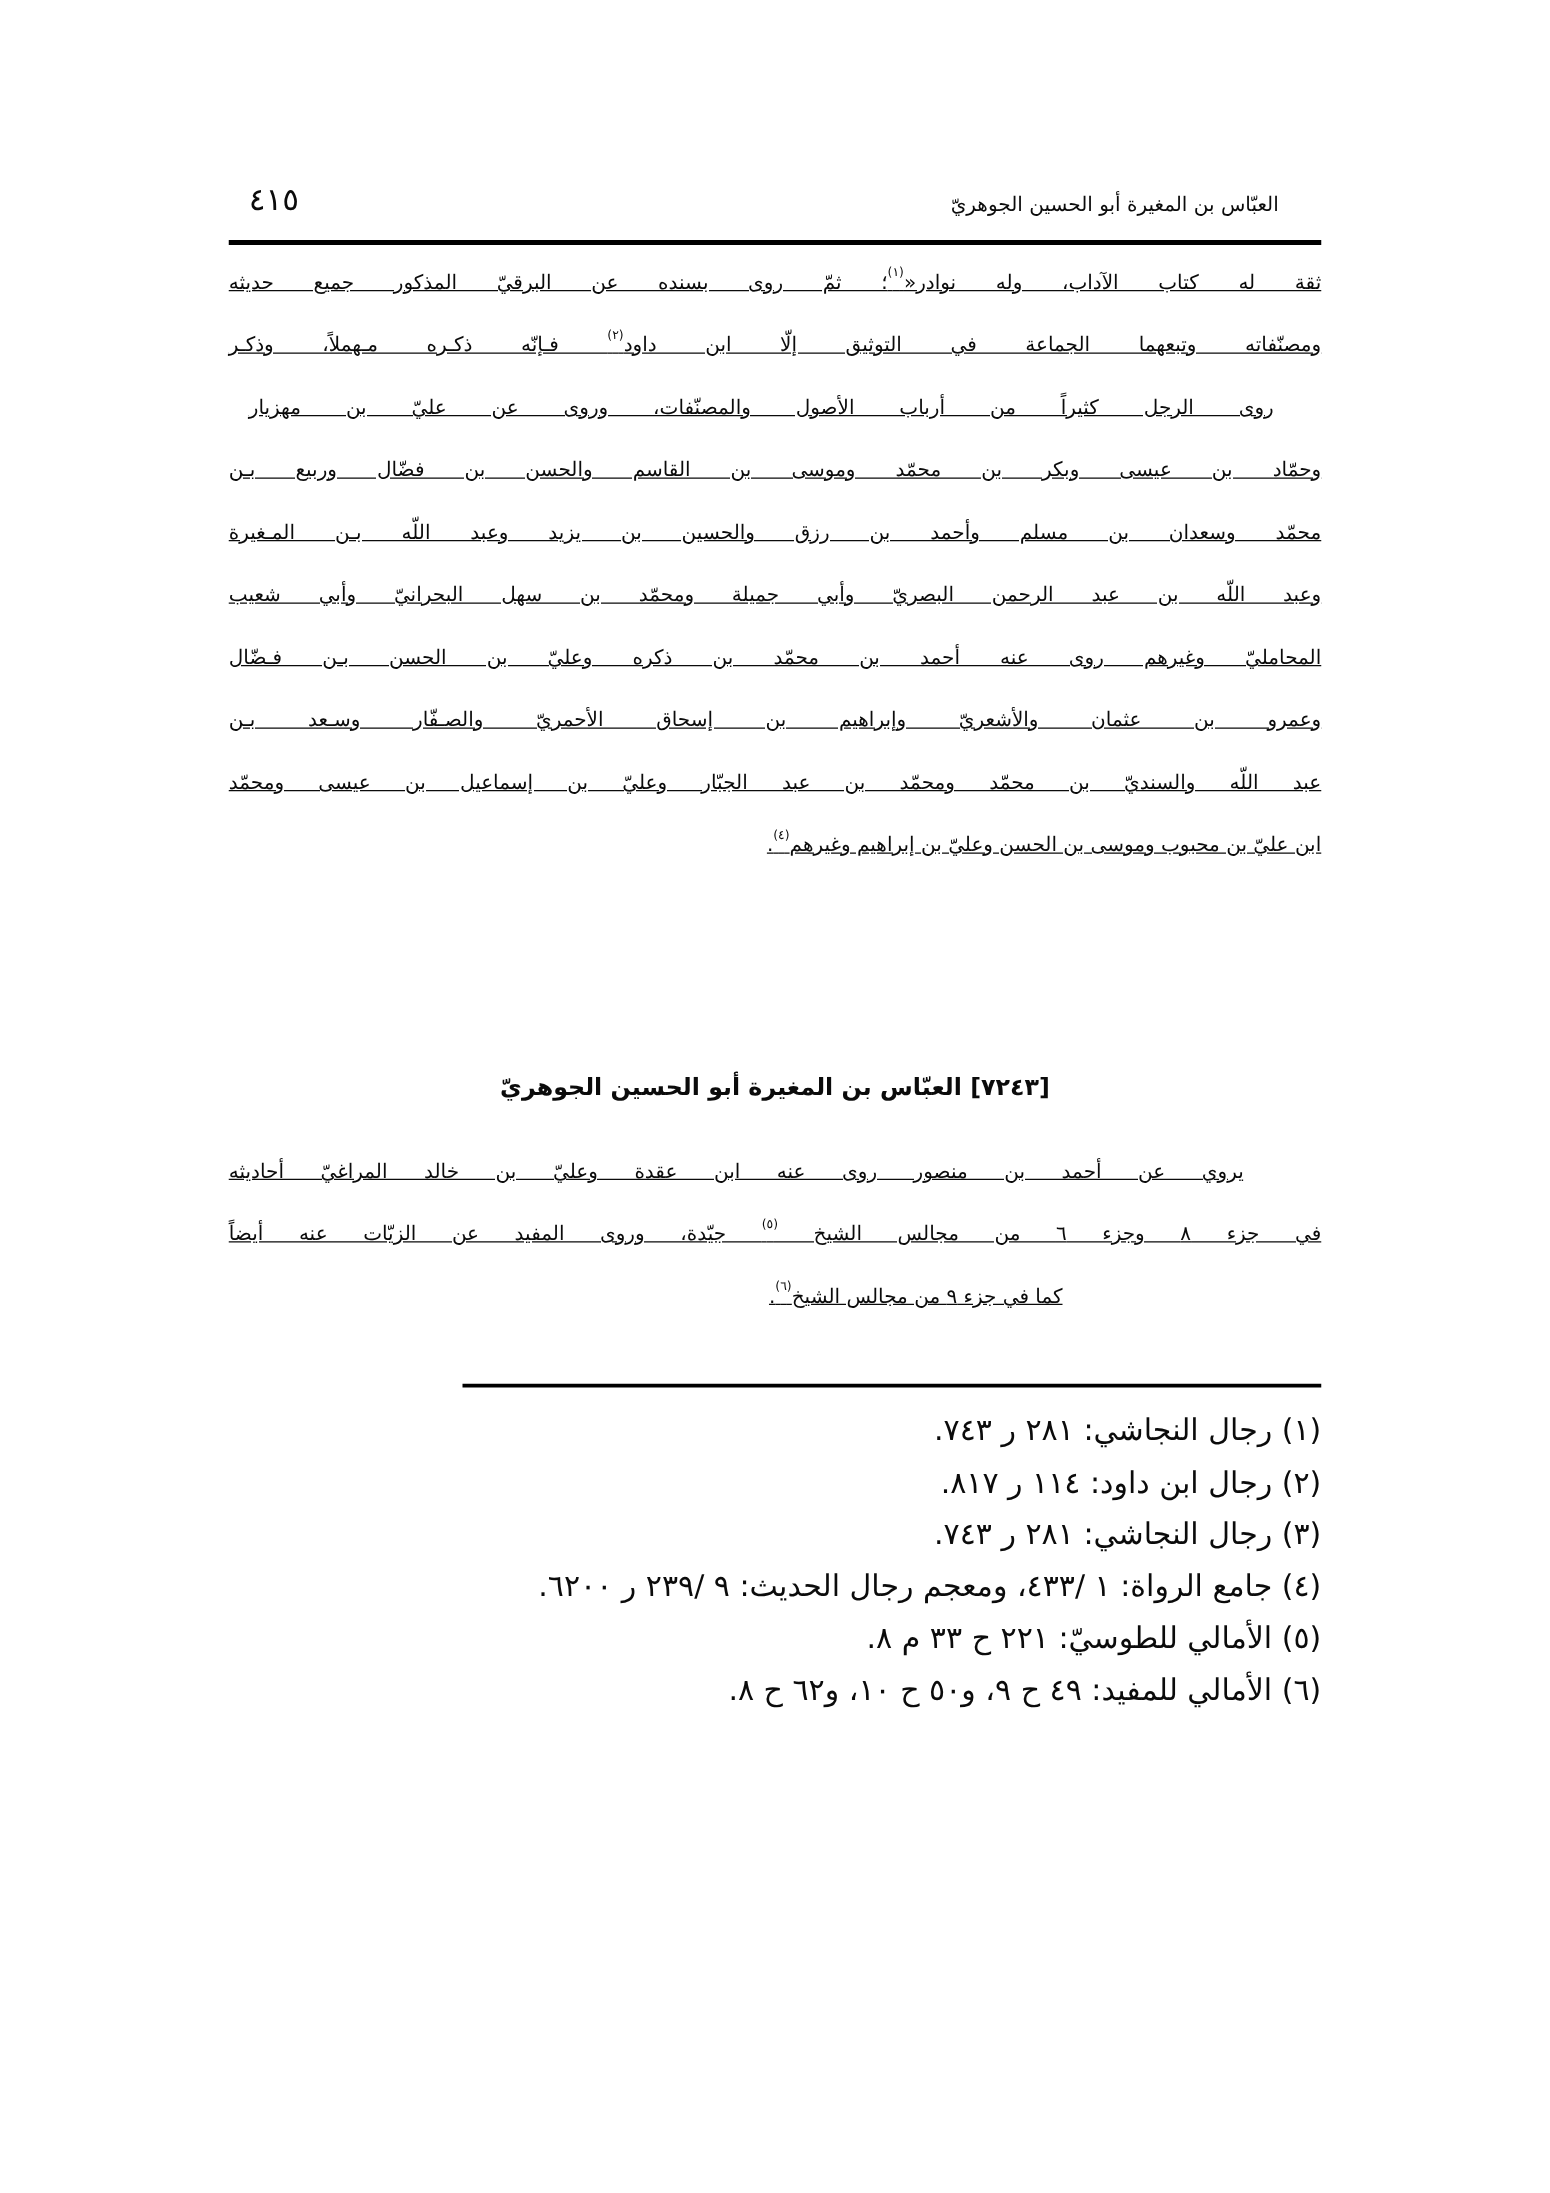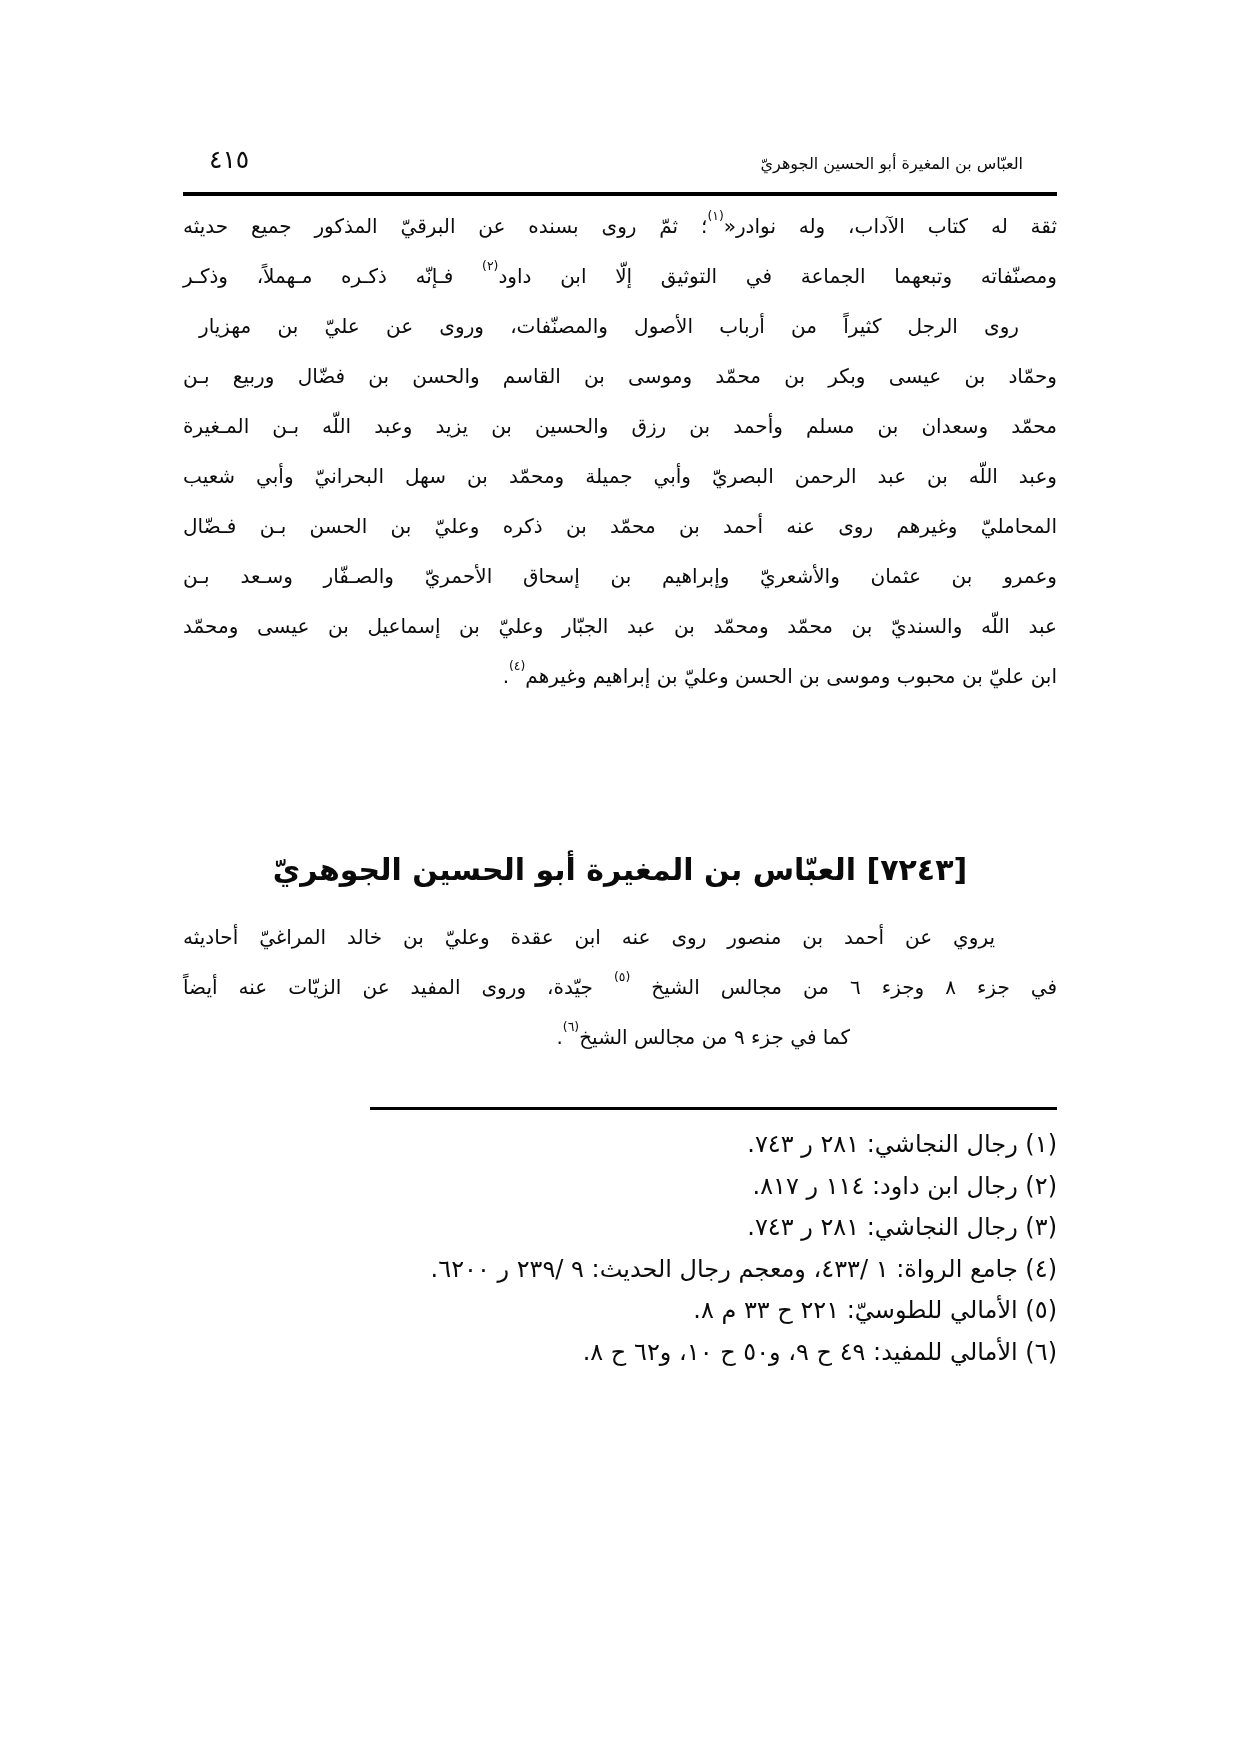--- a/index.html
+++ b/index.html
@@ -5,34 +5,34 @@
   html,body{margin:0;padding:0;background:#e8e8e8;}
   .page{
     position:relative;width:1240px;height:1754px;background:#ffffff;
     font-family:"DejaVu Sans",sans-serif;color:#0b0b0b;direction:rtl;
     margin:0 auto;overflow:hidden;
   }
   .col{position:absolute;right:183px;width:874px;}
   
   .header{top:126px;height:52px;display:flex;justify-content:space-between;align-items:flex-end;}
   .running-title{font-size:16px;line-height:1;margin-right:34px;padding-bottom:6px;}
-  .page-number{font-size:25px;line-height:1;margin-left:26px;padding-bottom:6px;}
+  .page-number{font-size:25px;line-height:1;margin-left:16px;padding-bottom:6px;}
   .rule1{top:192px;height:4px;background:#000;}
   
   .body1{top:201px;}
   .para{top:912px;}
-  .l{height:50px;line-height:50px;font-size:20px;white-space:nowrap;}
+  .l{height:50px;line-height:50px;font-size:16px;white-space:nowrap;text-decoration:underline;}
   .just{text-align:justify;text-align-last:justify;text-justify:inter-word;}
   .end{text-align:right;text-align-last:right;}
   .ind1{padding-right:38px;margin-left:16px;}
   .ind2{padding-right:62px;} 
   .p3{margin-right:207px;}
   .l sup{font-size:0.62em;line-height:0;position:relative;top:-0.42em;}
   
-  .heading{top:845px;height:50px;line-height:50px;text-align:center;font-weight:bold;font-size:30px;white-space:nowrap;}
+  .heading{top:845px;height:50px;line-height:50px;text-align:center;font-weight:bold;font-size:19px;white-space:nowrap;}
   
   .rule2{top:1107px;height:3px;width:687px;background:#000;}
   .fns{top:1124px;}
   .fn{height:41.5px;line-height:41.5px;font-size:24px;text-align:right;white-space:nowrap;}
 </style>
 </head>
 <body>
 
 <div class="page">
 

